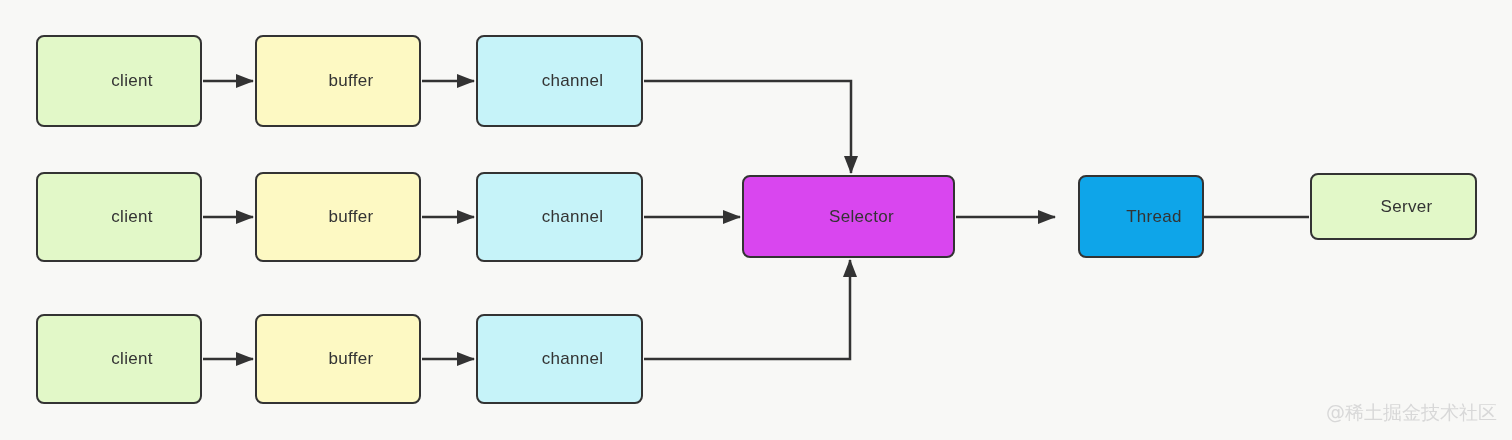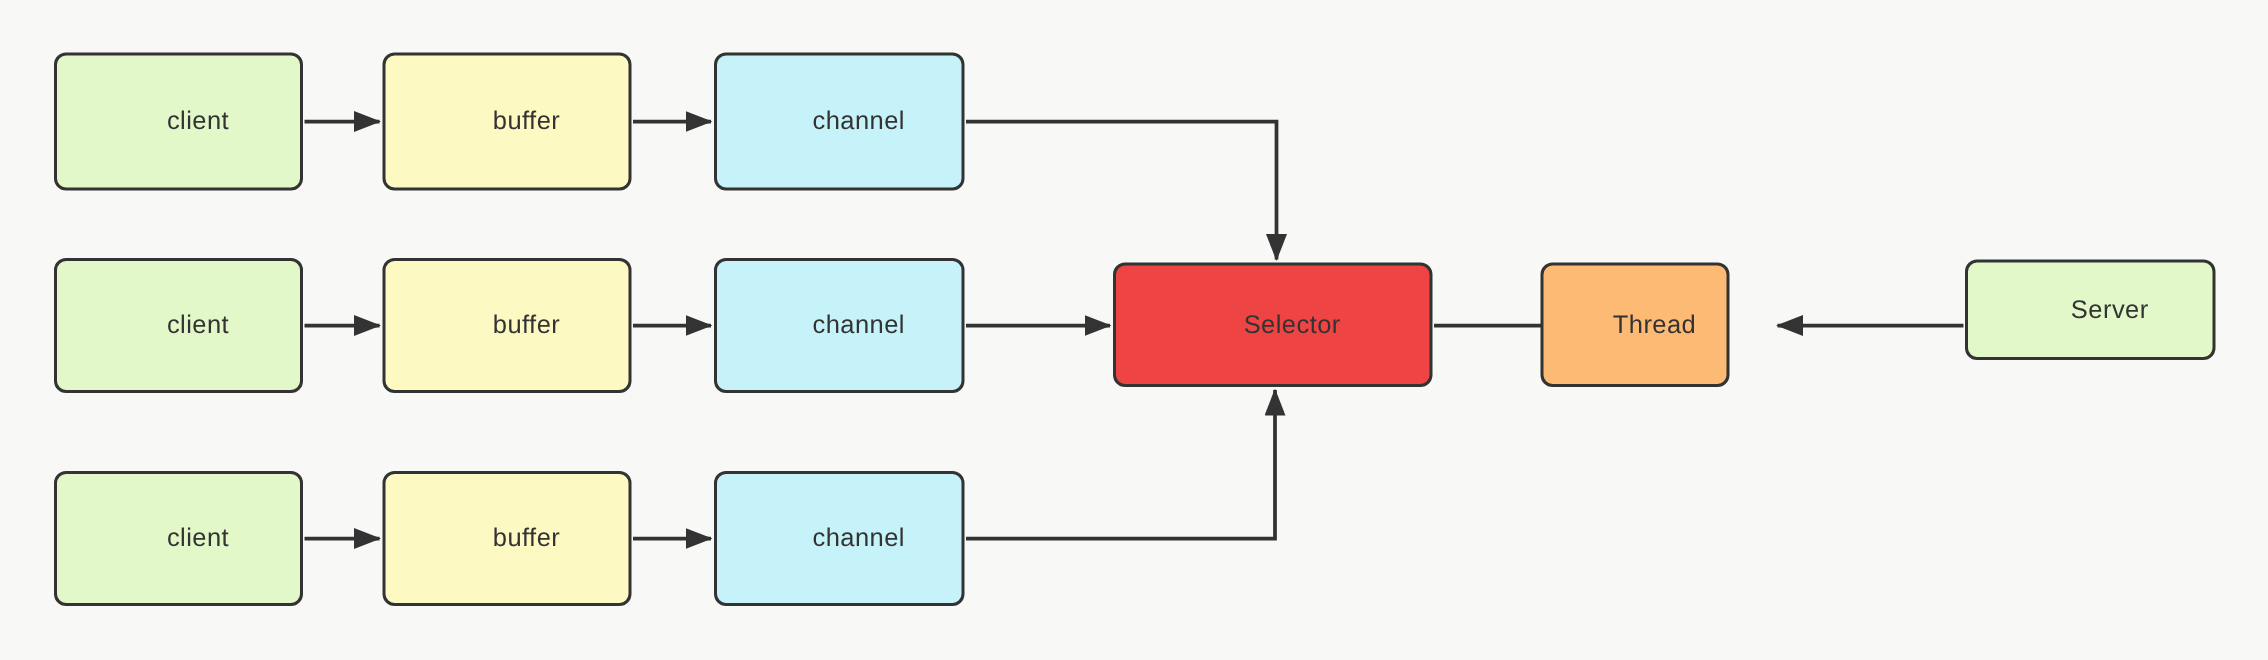--- a/index.html
+++ b/index.html
@@ -92,23 +92,24 @@
       </div>
       <div class="node" style="left: 36px; top: 314px; width: 166px; height: 90px; background: rgb(226, 248, 200); border-color: rgb(51, 51, 51); color: rgb(51, 51, 51);">
         <span>client</span>
       </div>
       <div class="node" style="left: 255px; top: 314px; width: 166px; height: 90px; background: rgb(253, 249, 195); border-color: rgb(51, 51, 51); color: rgb(51, 51, 51);">
         <span>buffer</span>
       </div>
       <div class="node" style="left: 476px; top: 314px; width: 167px; height: 90px; background: rgb(198, 243, 249); border-color: rgb(51, 51, 51); color: rgb(51, 51, 51);">
         <span>channel</span>
       </div>
-      <div class="node" style="left: 742px; top: 175px; width: 213px; height: 83px; background: #ef4444; border-color: rgb(51, 51, 51); color: rgb(51, 51, 51);">
+      <div class="node" style="left: 742px; top: 175px; width: 213px; height: 83px; background: #d946ef; border-color: rgb(51, 51, 51); color: rgb(51, 51, 51);">
         <span>Selector</span>
       </div>
-      <div class="node" style="left: 1027px; top: 175px; width: 126px; height: 83px; background: #fdba74; border-color: rgb(51, 51, 51); color: rgb(51, 51, 51);">
+      <div class="node" style="left: 1078px; top: 175px; width: 126px; height: 83px; background: #0ea5e9; border-color: rgb(51, 51, 51); color: rgb(51, 51, 51);">
         <span>Thread</span>
       </div>
       <div class="node" style="left: 1310px; top: 173px; width: 167px; height: 67px; background: rgb(226, 248, 200); border-color: rgb(51, 51, 51); color: rgb(51, 51, 51);">
         <span>Server</span>
       </div>
     </div>
+  <div class="watermark" style="color: rgb(216, 216, 216);">@稀土掘金技术社区</div>
 </div>
 
 </body></html>

